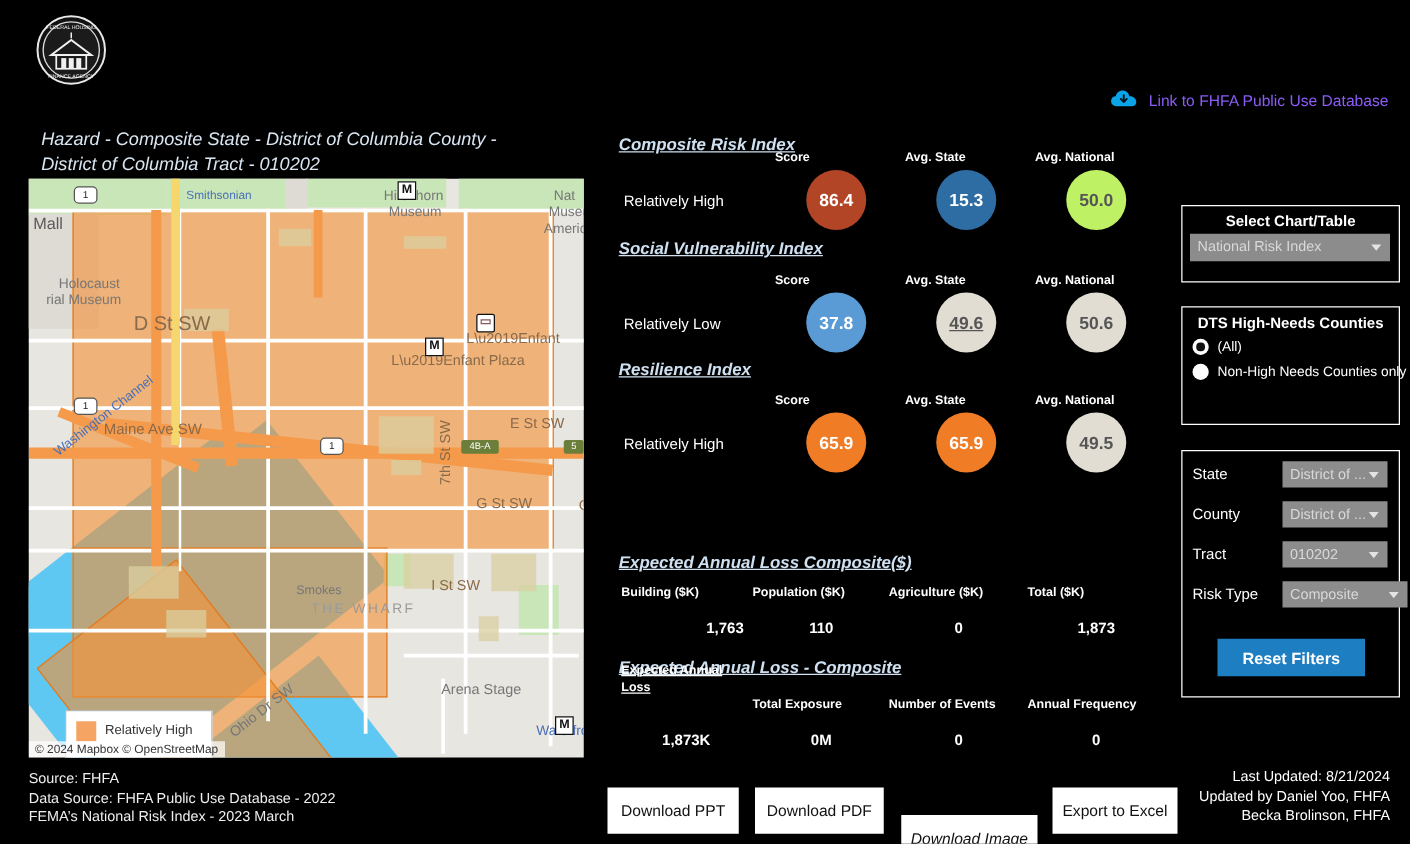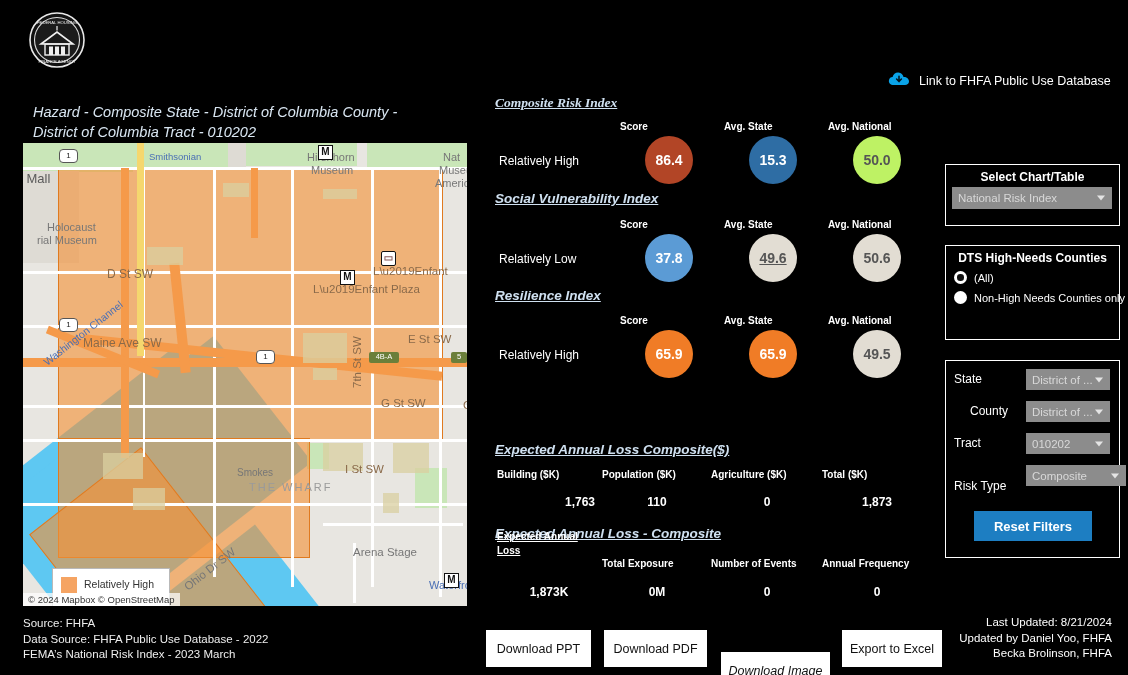--- a/index.html
+++ b/index.html
@@ -12,21 +12,21 @@
   
   #header{position:absolute;left:0;top:0;width:1128px;height:72px;}
   #logo{position:absolute;left:28px;top:11px;width:58px;height:58px;}
   #title{
     position:absolute;left:97px;top:20px;
     font-size:22.5px;font-weight:bold;letter-spacing:-0.2px;
     color:#ffffff;white-space:nowrap;
   }
   
   #dblink{position:absolute;left:888px;top:70px;height:22px;display:flex;align-items:center;gap:9px;}
-  #dblink .lbl{font-size:12.5px;color:#ffffff;white-space:nowrap;}
+  #dblink .lbl{font-size:12.5px;color:#8b5cf6;white-space:nowrap;}
   
   #breadcrumb{
     position:absolute;left:33px;top:102px;width:450px;
     font-size:14.5px;font-style:italic;color:#d9e6f2;line-height:20px;
   }
   
   #map{
     position:absolute;left:23px;top:143px;width:444px;height:463px;
     background:#e8e6e1;overflow:hidden;border:0;
   }
@@ -196,21 +196,21 @@
 
     <div class="mlabel blue" style="left:126px;top:8px;">Smithsonian</div>
     <div class="mlabel grey" style="left:-3px;top:28px;font-size:13px;color:#5a5a5a;">l Mall</div>
     <div class="mlabel grey" style="left:284px;top:8px;font-size:11px;">Hirshhorn</div>
     <div class="mlabel grey" style="left:288px;top:21px;font-size:11px;">Museum</div>
     <div class="mlabel grey" style="left:420px;top:8px;font-size:11px;">Nat</div>
     <div class="mlabel grey" style="left:416px;top:21px;font-size:11px;">Museu</div>
     <div class="mlabel grey" style="left:412px;top:34px;font-size:11px;">America</div>
     <div class="mlabel grey" style="left:24px;top:78px;font-size:11px;">Holocaust</div>
     <div class="mlabel grey" style="left:14px;top:91px;font-size:11px;">rial Museum</div>
-    <div class="mlabel brown" style="left:84px;top:124px;font-size:12px;">D St SW</div>
+    <div class="mlabel brown" style="left:84px;top:108px;font-size:16px;">D St SW</div>
     <div class="mlabel brown" style="left:350px;top:122px;font-size:11.5px;">L\u2019Enfant</div>
     <div class="mlabel brown" style="left:290px;top:140px;font-size:11.5px;">L\u2019Enfant Plaza</div>
     <div class="mlabel brown" style="left:385px;top:190px;font-size:11.5px;">E St SW</div>
     <div class="mlabel brown" style="left:60px;top:193px;font-size:12px;">Maine Ave SW</div>
     <div class="mlabel blue" style="left:18px;top:215px;font-size:10.5px;transform:rotate(-38deg);transform-origin:0 0;">Washington Channel</div>
     <div class="mlabel brown" style="left:358px;top:254px;font-size:11.5px;">G St SW</div>
     <div class="mlabel brown" style="left:440px;top:256px;font-size:11.5px;">G</div>
     <div class="mlabel brown" style="left:328px;top:245px;font-size:11.5px;transform:rotate(-90deg);transform-origin:0 0;">7th St SW</div>
     <div class="mlabel brown" style="left:322px;top:320px;font-size:11.5px;">I St SW</div>
     <div class="mlabel big" style="left:226px;top:338px;">THE WHARF</div>
@@ -231,21 +231,21 @@
   </div>
 
   <div id="maplegend">
     <div class="sw" style="background: rgb(245, 164, 99);"></div>
     <div class="lt">Relatively High</div>
   </div>
 
   <div id="mapattr">© 2024 Mapbox  © OpenStreetMap</div>
 </div>
 
-<div class="sect-title" style="left:495px;top:95px;font-family:Liberation Serif, serif;">Composite Risk Index</div>
+<div class="sect-title" style="left:495px;top:108px;">Composite Risk Index</div>
 <div class="col-hdr" style="left:620px;top:121px;width:98px;">Score</div>
 <div class="col-hdr" style="left:724px;top:121px;width:98px;">Avg. State</div>
 <div class="col-hdr" style="left:828px;top:121px;width:98px;">Avg. National</div>
 <div class="cat-lbl" style="left:499px;top:154px;">Relatively High</div>
 <div class="bubble" id="b00" style="left: 645px; top: 136px; width: 48px; height: 48px; background: rgb(178, 69, 38); color: rgb(255, 255, 255);">86.4</div>
 <div class="bubble" id="b01" style="left: 749px; top: 136px; width: 48px; height: 48px; background: rgb(46, 109, 164); color: rgb(255, 255, 255);">15.3</div>
 <div class="bubble" id="b02" style="left: 853px; top: 136px; width: 48px; height: 48px; background: #bef264; color: rgb(85, 85, 85);">50.0</div>
 
 <div class="sect-title" style="left:495px;top:191px;">Social Vulnerability Index</div>
 <div class="col-hdr" style="left:620px;top:219px;width:98px;">Score</div>
@@ -305,33 +305,33 @@
   </div>
 </div>
 
 <div class="panel" style="left:945px;top:360px;width:173px;height:196px;">
   <div class="flt-lbl" style="left:8px;top:11px;">State</div>
   <div class="ddl" style="left:80px;top:8px;width:84px;height:21px;">
     <span>District of ...</span>
     <span class="caret"></span>
   </div>
 
-  <div class="flt-lbl" style="left:24px;top:43px;">County</div>
+  <div class="flt-lbl" style="left:8px;top:43px;">County</div>
   <div class="ddl" style="left:80px;top:40px;width:84px;height:21px;">
     <span>District of ...</span>
     <span class="caret"></span>
   </div>
 
   <div class="flt-lbl" style="left:8px;top:75px;">Tract</div>
   <div class="ddl" style="left:80px;top:72px;width:84px;height:21px;">
     <span>010202</span>
     <span class="caret"></span>
   </div>
 
-  <div class="flt-lbl" style="left:8px;top:118px;">Risk Type</div>
+  <div class="flt-lbl" style="left:8px;top:107px;">Risk Type</div>
   <div class="ddl" style="left:80px;top:104px;width:100px;height:21px;">
     <span>Composite</span>
     <span class="caret"></span>
   </div>
 
   <div id="resetbtn" style="left: 28px; top: 150px; width: 118px; height: 30px; background: rgb(29, 126, 194);">Reset Filters</div>
 </div>
 
 <div id="sources">
   <div>Source:  FHFA</div>

